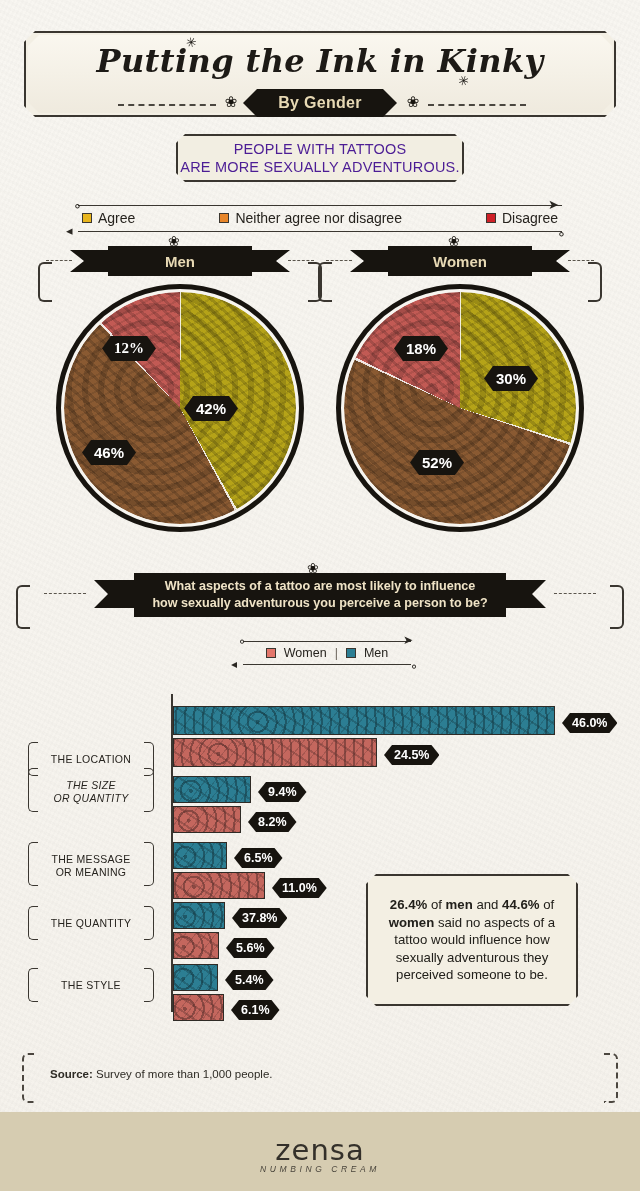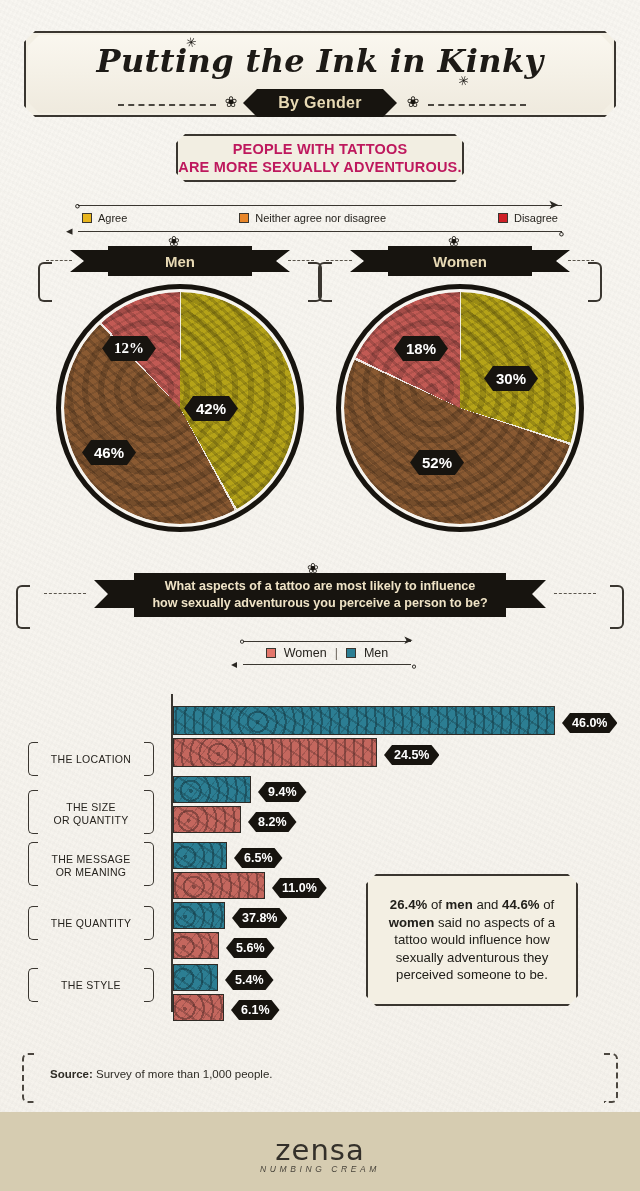--- a/index.html
+++ b/index.html
@@ -52,37 +52,37 @@
   .hdr-dash{ position:absolute; height:0; border-top:2px dashed #4a463f; width:98px;}
   .hdr-dash.l{ left:118px; top:104px;}
   .hdr-dash.r{ left:428px; top:104px;}
 
   
   .sub-box{
     position:absolute; left:176px; top:134px; width:288px; height:48px;
     background:#f2eee2; border:2px solid #3a3630;
     clip-path: polygon(9px 0,calc(100% - 9px) 0,100% 9px,100% calc(100% - 9px),calc(100% - 9px) 100%,9px 100%,0 calc(100% - 9px),0 9px);
     display:flex; flex-direction:column; align-items:center; justify-content:center;
-    font-size:14.5px; font-weight:700; color:#be185d; letter-spacing:.2px; line-height:1.25;
+    font-size:14.5px; font-weight:400; color:#4c1d95; letter-spacing:.2px; line-height:1.25;
     text-align:center;
   }
 
   
   .legend-rule{ position:absolute; height:0; border-top:1.6px solid #3a3630; }
   .lr-top{ left:78px; top:205px; width:484px; }
   .lr-bot{ left:78px; top:231px; width:484px; }
   .lg-cap{ position:absolute; font-size:13px; color:#2a2722; line-height:1; }
   .lg-cap.tl{ left:72px; top:200px;}
   .lg-cap.tr{ left:548px; top:198px;}
   .lg-cap.bl{ left:66px; top:224px;}
   .lg-cap.br{ left:556px; top:228px;}
   .pie-legend{
     position:absolute; left:82px; top:207px; width:476px; height:22px;
     display:flex; align-items:center; justify-content:space-between;
-    font-size:11px; color:#26231e;
+    font-size:14px; color:#26231e;
   }
   .li{ display:flex; align-items:center; gap:6px; }
   .sw{ width:10px; height:10px; border:1px solid #3a3630; display:inline-block; }
 
   
   .pie-block{ position:absolute; }
   .pie-block.men{ left:46px; top:246px; }
   .pie-block.women{ left:326px; top:246px; }
   .pie-banner{
     position:relative; width:268px; height:30px; display:flex; align-items:center; justify-content:center;
@@ -340,21 +340,21 @@
     </div>
     <div class="bar men" style="top:12px; height:29px; width:382px;">
         <span class="tex"></span>
       </div>
     <div class="blabel" style="left:562px; top:19px;">46.0%</div>
     <div class="bar women" style="top:44px; height:29px; width:204px;">
         <span class="tex"></span>
       </div>
     <div class="blabel" style="left:384px; top:51px;">24.5%</div>
 
-    <div class="catbox" style="top:96px; height:44px;">
+    <div class="catbox" style="top:74px; height:44px;font-style:italic;">
       <div class="cb l"></div>
       <div class="cb r"></div>
       <div class="catlabel" style="left:2px; top:11px;">THE SIZE<br>OR QUANTITY</div>
     </div>
     <div class="bar men" style="top:82px; height:27px; width:78px;">
         <span class="tex"></span>
       </div>
     <div class="blabel" style="left:258px; top:88px;">9.4%</div>
     <div class="bar women" style="top:112px; height:27px; width:68px;">
         <span class="tex"></span>

